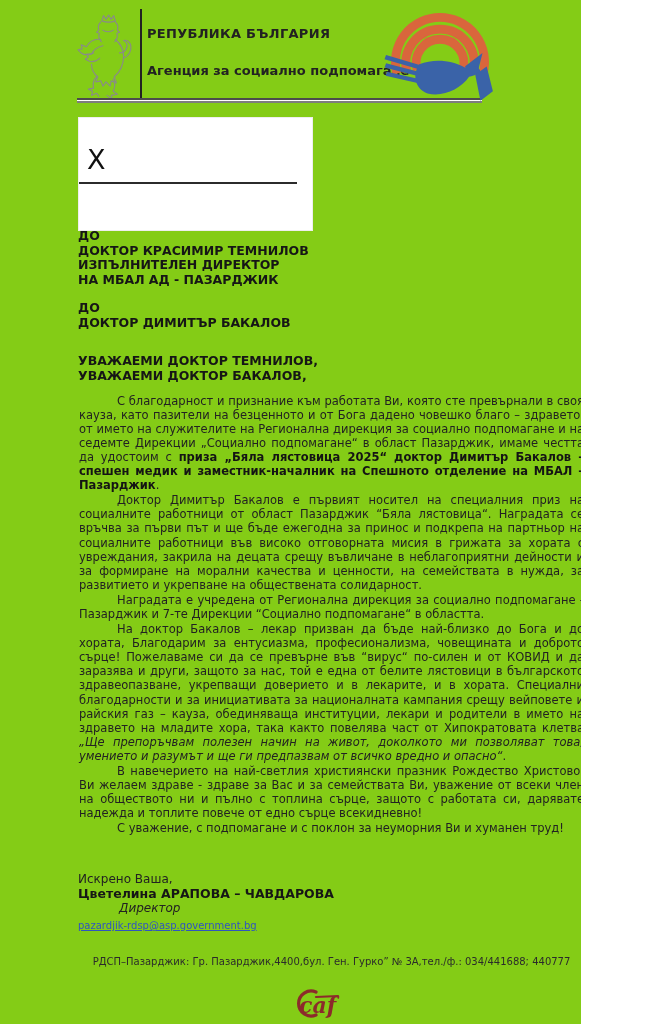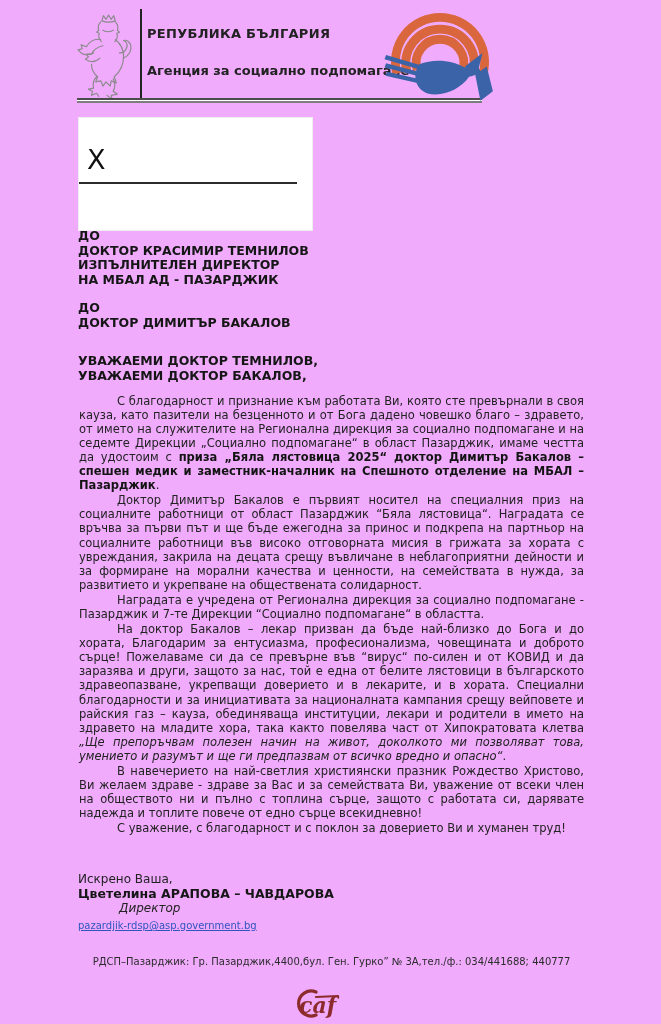--- a/index.html
+++ b/index.html
@@ -1,16 +1,16 @@
 <!DOCTYPE html>
 <html><head>
 <meta charset="utf-8">
 <style>
   html,body{margin:0;padding:0;background:#ffffff;}
-  .page{position:relative;width:661px;height:1024px;background:#f0abfc;overflow:hidden;
+  .page{position:relative;width:581px;height:1024px;background:#84cc16;overflow:hidden;
         font-family:"DejaVu Sans","Liberation Sans",sans-serif;color:#1f1f1f;}
 
   
   .coat{position:absolute;left:76px;top:12px;width:60px;height:86px;}
   .vline{position:absolute;left:140px;top:9px;width:2px;height:90px;background:#222;}
   .republic{position:absolute;left:147px;top:26px;font-size:13px;font-weight:bold;letter-spacing:.3px;color:#222;}
   .agency{position:absolute;left:147px;top:63px;font-size:13px;font-weight:bold;color:#222;}
   .hrule{position:absolute;left:77px;top:98px;width:405px;height:5px;box-sizing:border-box;
          border-top:2px solid #4c4c4c;border-bottom:2px solid #7d7d7d;background:#fff;}
   .asp-logo{position:absolute;left:384px;top:4px;width:112px;height:100px;z-index:2;}
@@ -102,21 +102,21 @@
       <div>УВАЖАЕМИ ДОКТОР ТЕМНИЛОВ,</div>
       <div>УВАЖАЕМИ ДОКТОР БАКАЛОВ,</div>
     </div>
 
     <div class="body-text">
       <p><span>С благодарност и признание към работата Ви, която сте превърнали в своя кауза, като пазители на безценното и от Бога дадено човешко благо – здравето, от името на служителите на Регионална дирекция за социално подпомагане и на седемте Дирекции „Социално подпомагане“ в област Пазарджик, имаме честта да удостоим с </span><b>приза „Бяла лястовица 2025“ доктор Димитър Бакалов – спешен медик и заместник-началник на Спешното отделение на МБАЛ – Пазарджик</b><span>.</span></p>
       <p>Доктор Димитър Бакалов е първият носител на специалния приз на социалните работници от област Пазарджик “Бяла лястовица“. Наградата се връчва за първи път и ще бъде ежегодна за принос и подкрепа на партньор на социалните работници във високо отговорната мисия в грижата за хората с увреждания, закрила на децата срещу въвличане в неблагоприятни дейности и за формиране на морални качества и ценности, на семействата в нужда, за развитието и укрепване на обществената солидарност.</p>
       <p>Наградата е учредена от Регионална дирекция за социално подпомагане - Пазарджик и 7-те Дирекции “Социално подпомагане“ в областта.</p>
       <p><span>На доктор Бакалов – лекар призван да бъде най-близко до Бога и до хората, Благодарим за ентусиазма, професионализма, човещината и доброто сърце! Пожелаваме си да се превърне във “вирус“ по-силен и от КОВИД и да заразява и други, защото за нас, той е една от белите лястовици в българското здравеопазване, укрепващи доверието и в лекарите, и в хората. Специални благодарности и за инициативата за националната кампания срещу вейповете и райския газ – кауза, обединяваща институции, лекари и родители в името на здравето на младите хора, така както повелява част от Хипократовата клетва </span><i>„Ще препоръчвам полезен начин на живот, доколкото ми позволяват това, умението и разумът и ще ги предпазвам от всичко вредно и опасно“</i><span>.</span></p>
       <p>В навечерието на най-светлия християнски празник Рождество Христово, Ви желаем здраве - здраве за Вас и за семействата Ви, уважение от всеки член на обществото ни и пълно с топлина сърце, защото с работата си, дарявате надежда и топлите повече от едно сърце всекидневно!</p>
-      <p>С уважение, с благодарност и с поклон за доверието Ви и хуманен труд!</p>
+      <p>С уважение, с подпомагане и с поклон за неуморния Ви и хуманен труд!</p>
     </div>
   </div>
 
   <div class="closing">
     <div>Искрено Ваша,</div>
     <div class="name">Цветелина АРАПОВА – ЧАВДАРОВА</div>
     <div class="role">Директор</div>
   </div>
 
   <div class="footer-address">РДСП–Пазарджик: Гр. Пазарджик,4400,бул. Ген. Гурко” № 3А,тел./ф.: 034/441688; 440777</div>

